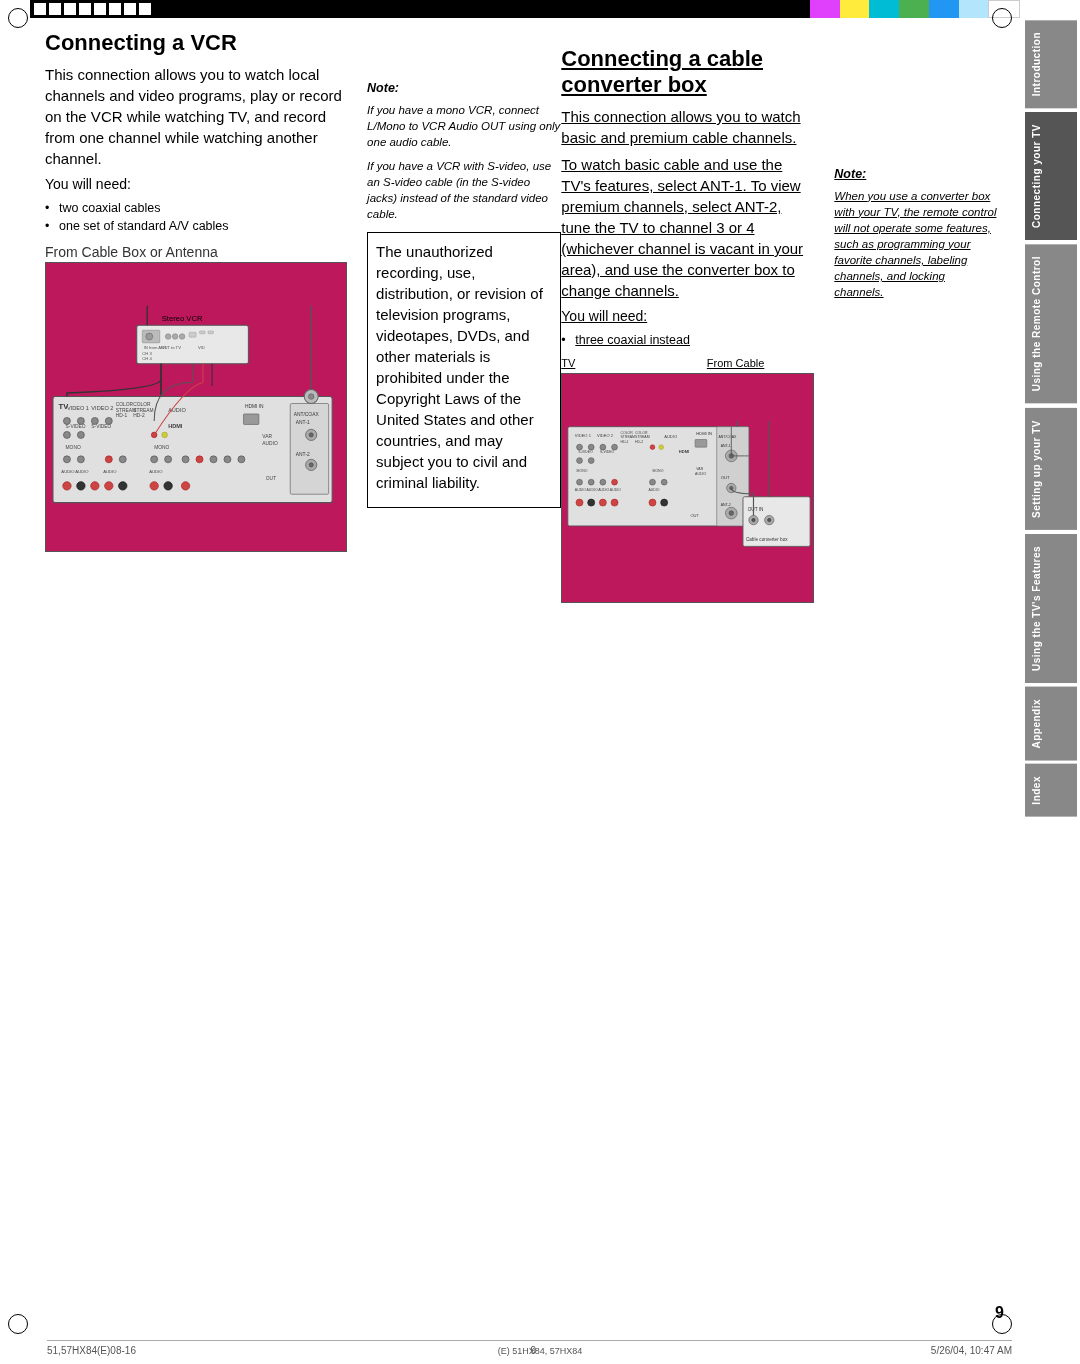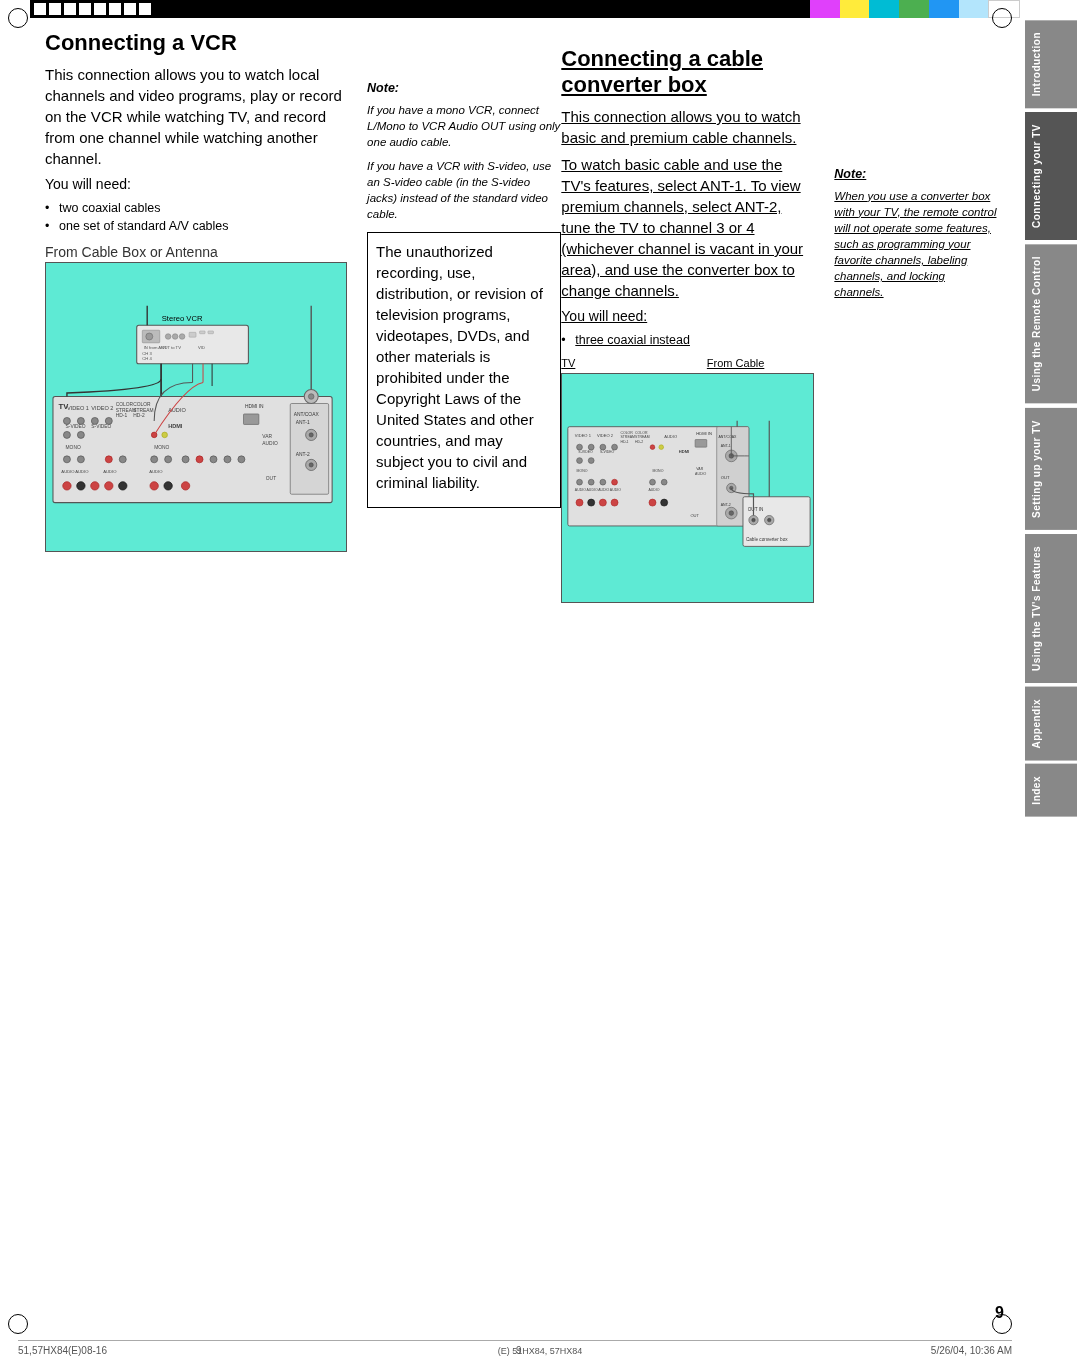--- a/index.html
+++ b/index.html
@@ -126,21 +126,21 @@
 
     .diagram-label {
       font-size: 14px;
       margin-bottom: 2px;
       color: #333;
     }
 
     
     .diagram-box {
       border: 1.5px solid #555;
-      background: #5eead4;
+      background: #be185d;
       margin-bottom: 12px;
       position: relative;
       overflow: hidden;
     }
 
     
     .vcr-diagram {
       height: 290px;
     }
 
@@ -175,21 +175,21 @@
     
     .section-2 {
       margin-top: 16px;
       text-decoration: underline;
     }
 
     
     .bottom-bar {
       position: absolute;
       bottom: 8px;
-      left: 18px;
+      left: 47px;
       right: 68px;
       display: flex;
       justify-content: space-between;
       align-items: center;
       font-size: 10px;
       color: #555;
       border-top: 1px solid #aaa;
       padding-top: 4px;
     }
 
@@ -504,18 +504,18 @@
       <p class="note-label">Note:</p>
       <p class="note-text">When you use a converter box with your TV, the remote control will not operate some features, such as programming your favorite channels, labeling channels, and locking channels.</p>
     </div>
   </div>
 
 </div>
 
 <div class="bottom-bar">
   <span>51,57HX84(E)08-16</span>
   <span>9</span>
-  <span>5/26/04, 10:36 AM</span>
+  <span>5/26/04, 10:47 AM</span>
 </div>
 
 <div style="position:absolute;bottom:42px;right:76px;font-size:16px;font-weight:bold;">9</div>
 
 <div style="position:absolute;bottom:8px;left:50%;transform:translateX(-50%);font-size:9px;color:#555;">(E) 51HX84, 57HX84</div>
 
 </body></html>

